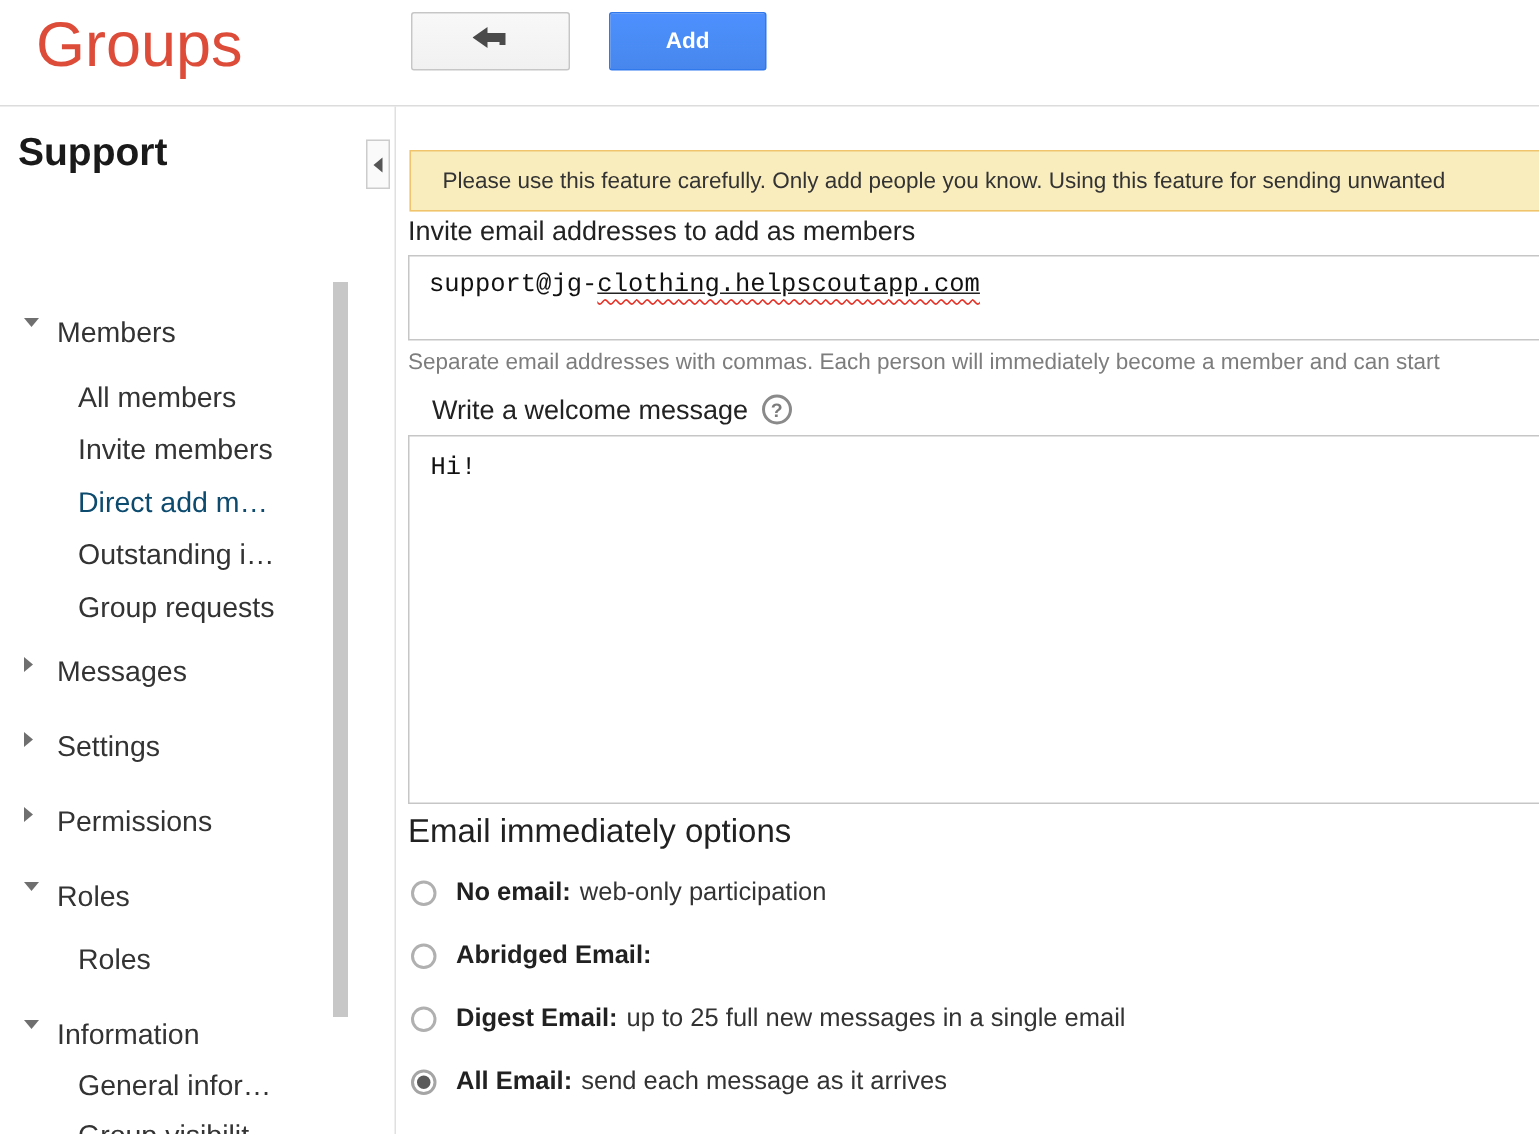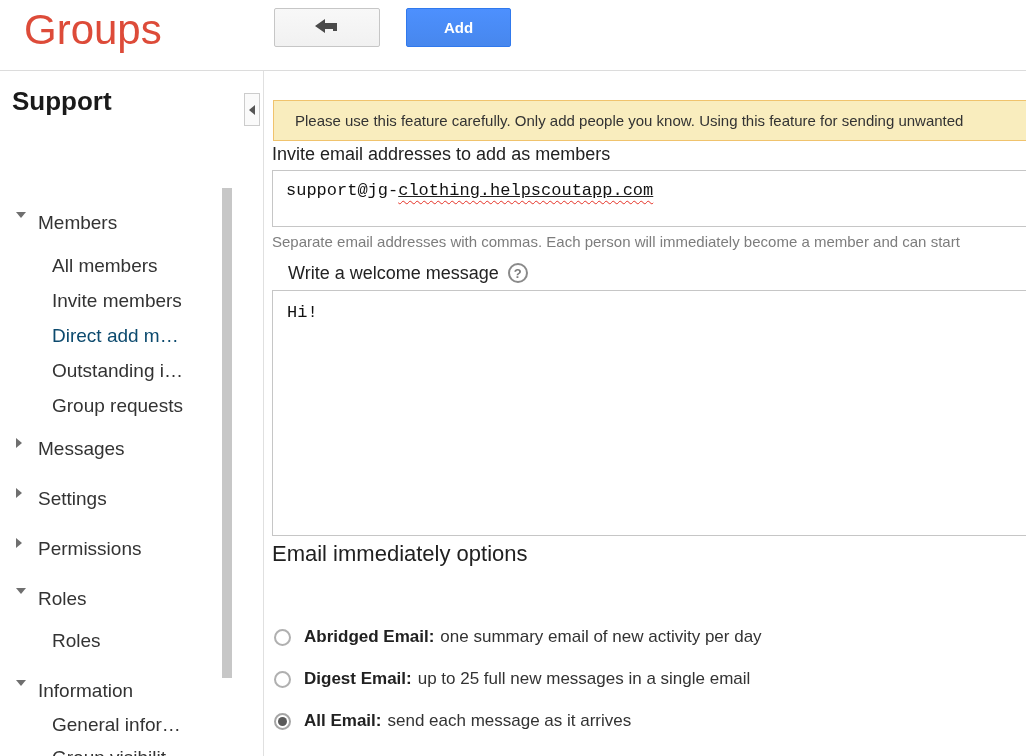--- a/index.html
+++ b/index.html
@@ -159,26 +159,32 @@
     <span class="field-label" style="position:static">Write a welcome message</span>
     <span class="help-icon">?</span>
   </div>
 
   <div class="welcome-box">
     <span>Hi!</span>
   </div>
 
   <div class="subs-heading">Email immediately options</div>
 
+  <div class="option-row" style="top:585px">
+    <span class="radio">
+        <span class="dot"></span>
+      </span>
+    <span class="opt-label">No email:</span>
+    <span>web-only participation</span>
+  </div>
   <div class="option-row" style="top:627px">
     <span class="radio">
         <span class="dot"></span>
       </span>
     <span class="opt-label">Abridged Email:</span>
-    <span>one summary email of new activity per day</span>
   </div>
   <div class="option-row" style="top:669px">
     <span class="radio">
         <span class="dot"></span>
       </span>
     <span class="opt-label">Digest Email:</span>
     <span>up to 25 full new messages in a single email</span>
   </div>
   <div class="option-row" style="top:711px">
     <span class="radio checked">

